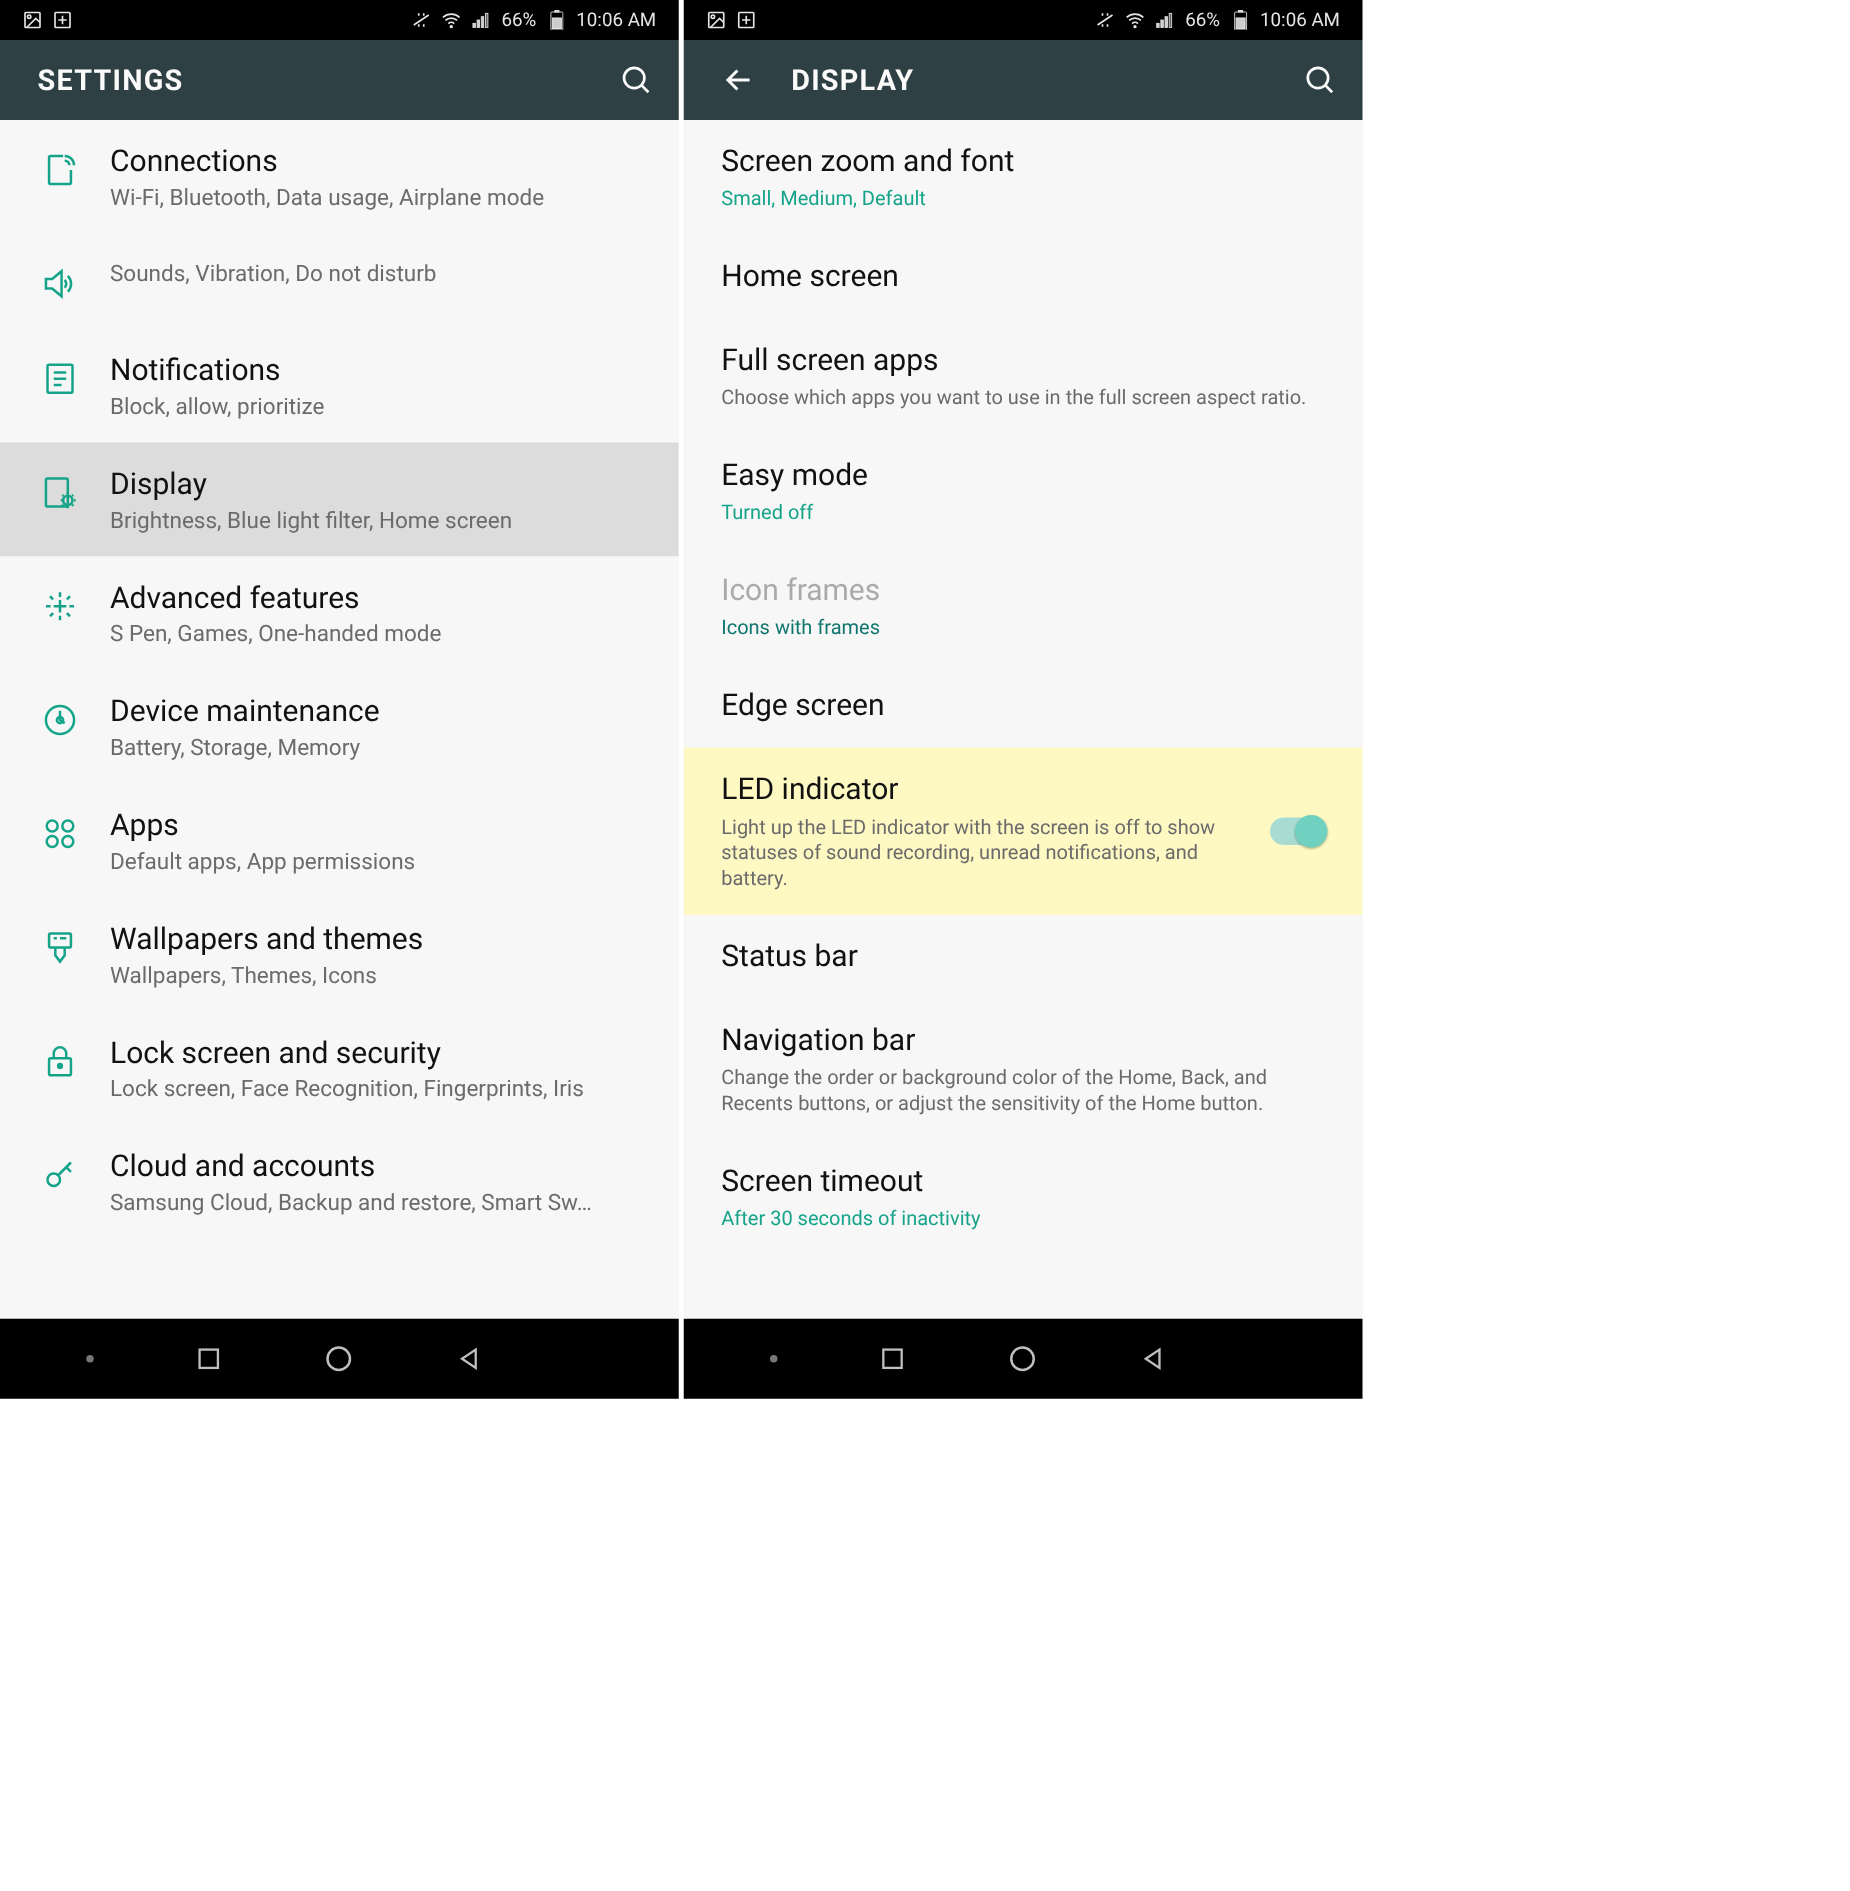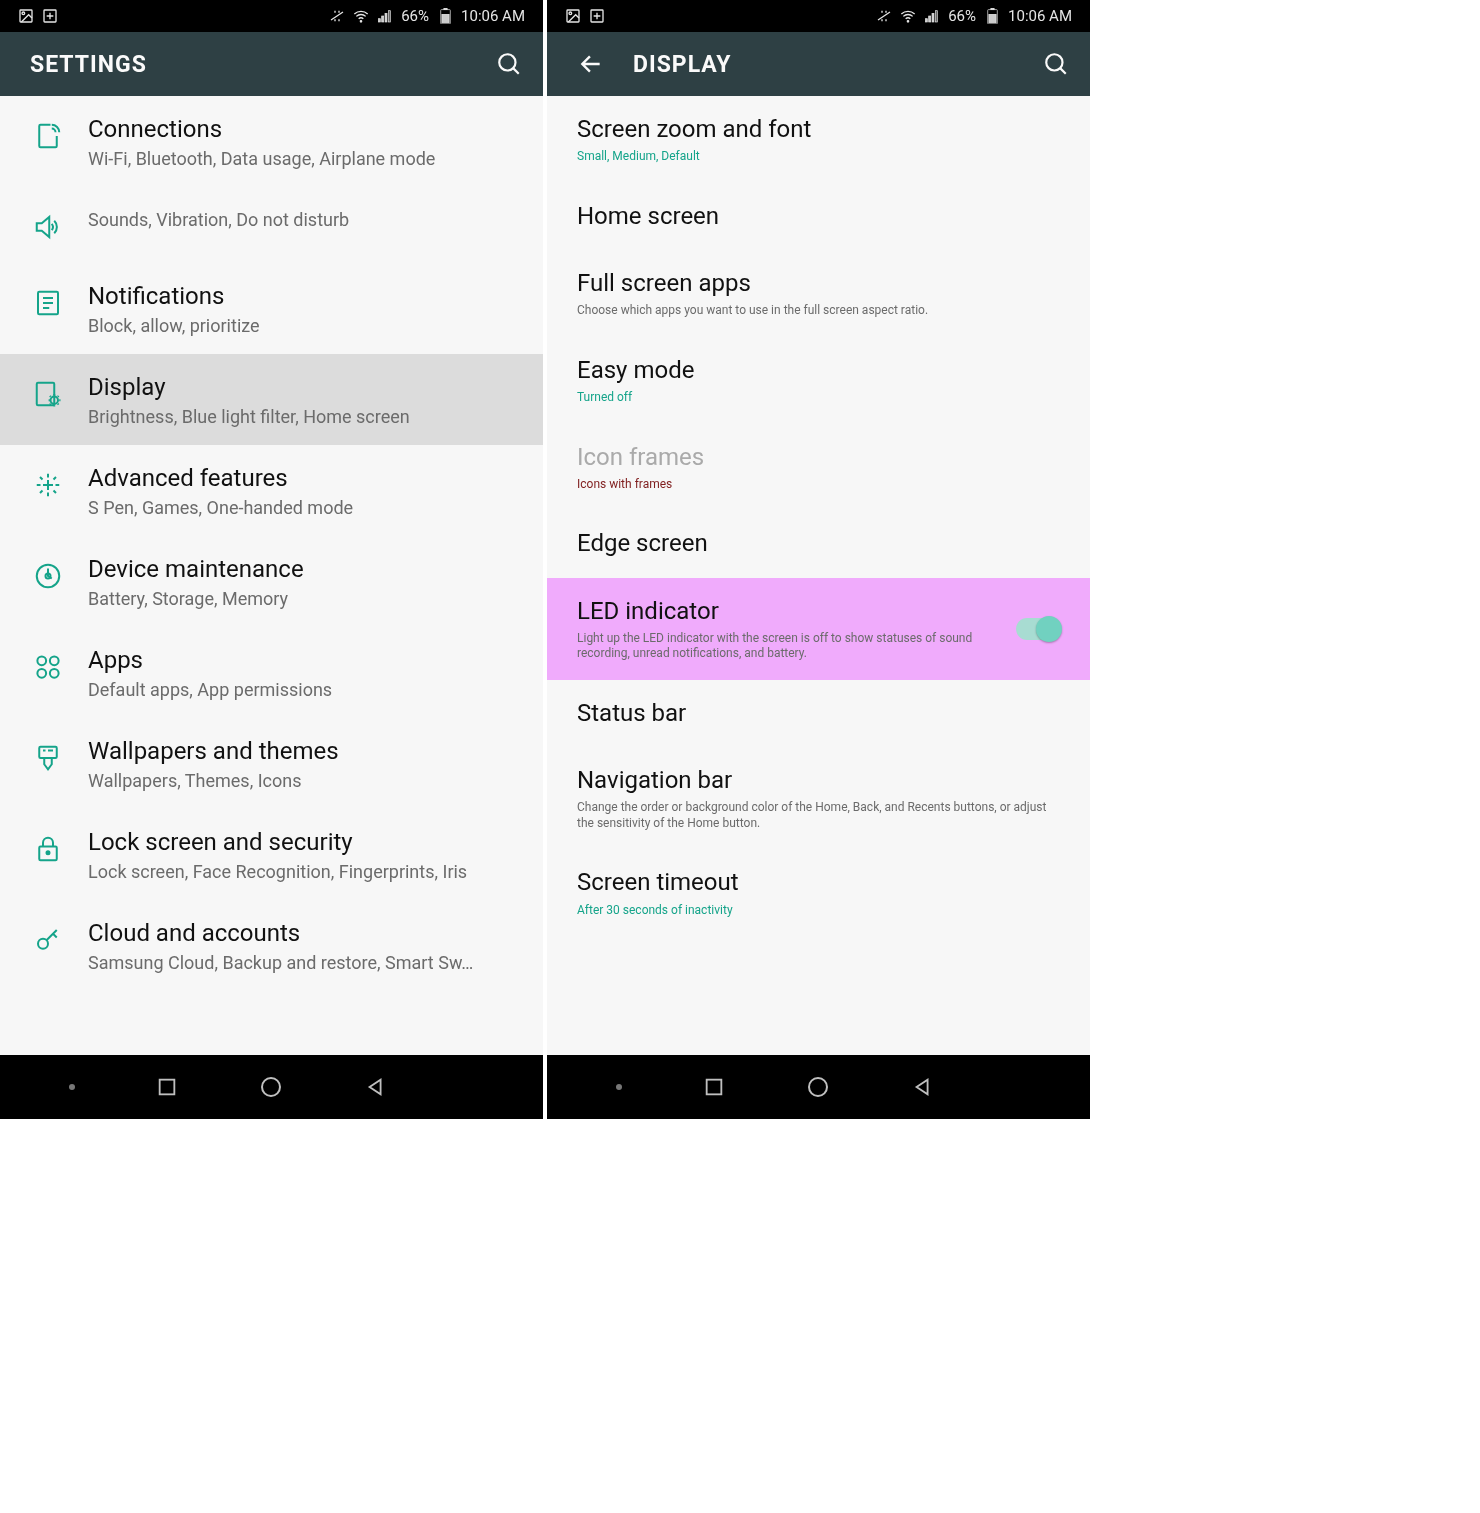--- a/index.html
+++ b/index.html
@@ -66,26 +66,26 @@
   .settings-item .row-icon { width: 36px; height: 36px; flex: 0 0 36px; display:flex; align-items:center; justify-content:center; margin-top:4px;}
   .settings-item .row-text { flex: 1; min-width: 0; }
   .settings-item .row-title { font-size: 24px; color: #111; line-height:1.25; }
   .settings-item .row-sub { font-size: 18px; color: #6b6b6b; margin-top: 4px; white-space: nowrap; overflow: hidden; text-overflow: ellipsis; }
 
   
   .display-item {
     padding: 18px 30px;
     cursor: pointer;
   }
-  .display-item.highlight { background: #f0abfc; }
+  .display-item.highlight { background: #fef9c3; }
   .display-item .d-title { font-size: 24px; color: #111; line-height:1.3; }
   .display-item .d-title.disabled { color: #aaaaaa; }
-  .display-item .d-sub { font-size: 12px; color: #6b6b6b; margin-top: 4px; line-height:1.3;}
+  .display-item .d-sub { font-size: 16px; color: #6b6b6b; margin-top: 4px; line-height:1.3;}
   .display-item .d-sub.accent { color: #15a48a; }
-  .display-item .d-sub.accent.disabled { color: #7f1d1d; }
+  .display-item .d-sub.accent.disabled { color: #0f766e; }
   .display-item.with-toggle { display: flex; align-items: center; gap: 20px; }
   .display-item.with-toggle .d-text { flex: 1; }
   .toggle {
     width: 44px; height: 22px; background: #a8dcd2; border-radius: 11px; position: relative; flex: 0 0 44px;
   }
   .toggle .knob {
     width: 26px; height: 26px; background: #71d1c0; border-radius: 50%; position: absolute; top: -2px; right: -2px;
     box-shadow: 0 1px 2px rgba(0,0,0,0.3);
   }
 

